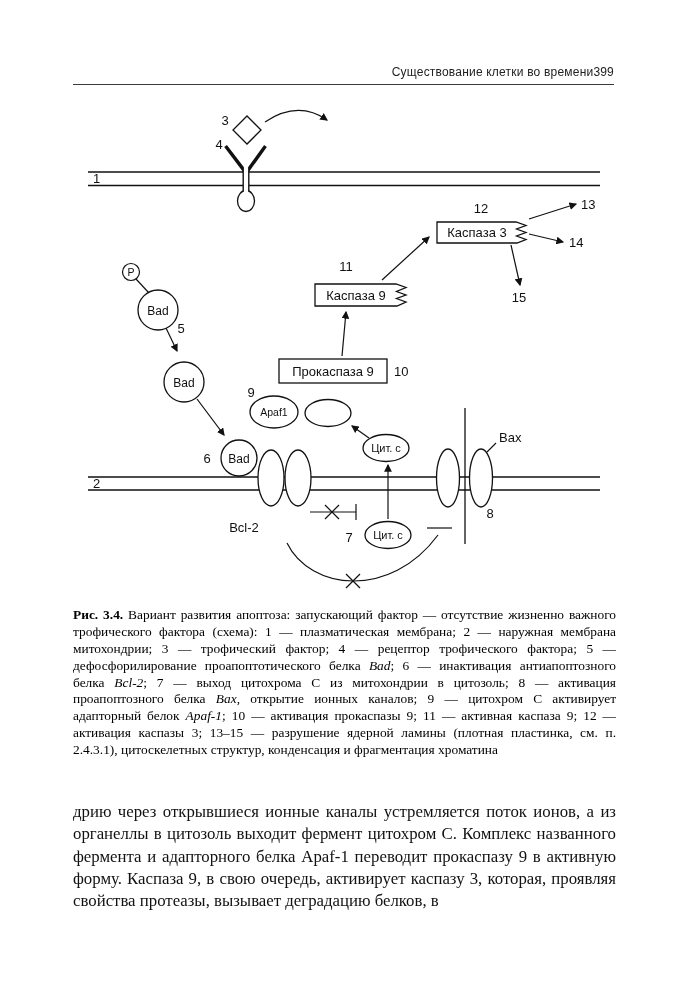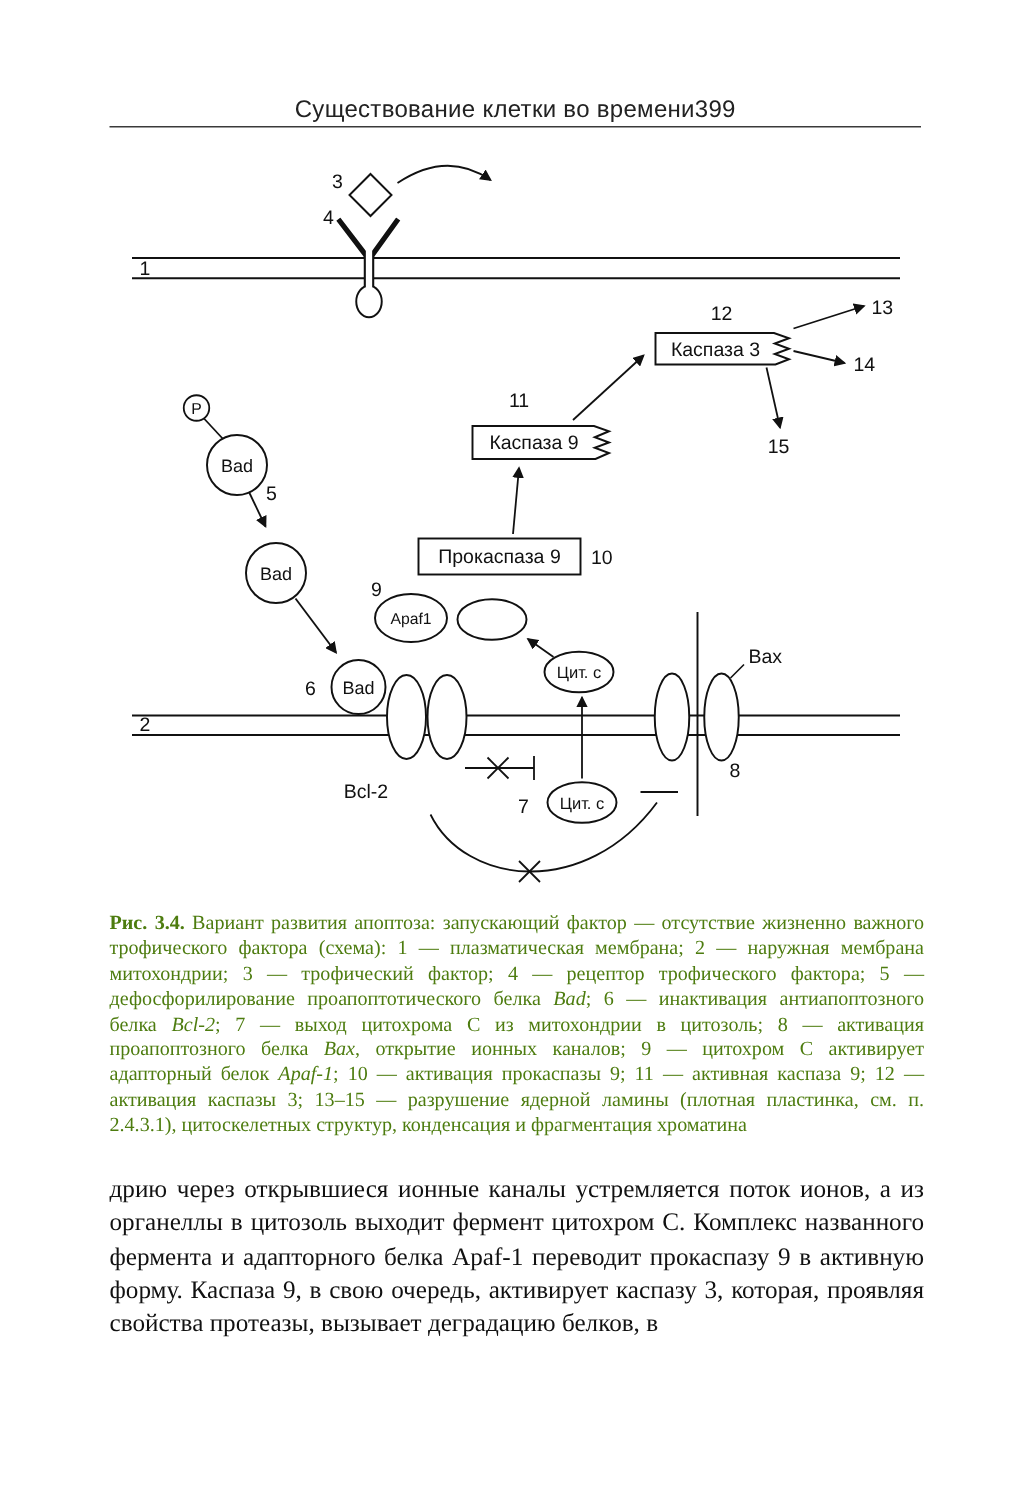--- a/index.html
+++ b/index.html
@@ -8,40 +8,40 @@
     width: 688px; height: 1000px;
     font-family: "Liberation Serif", serif;
     position: relative;
   }
   .page {
     position: relative; width: 688px; height: 1000px;
     background: #ffffff; color: #141414; overflow: hidden;
   }
   .running-head {
     position: absolute; left: 73px; top: 65px; width: 541px;
-    display: flex; justify-content: center; align-items: baseline;
+    display: flex; justify-content: flex-end; align-items: baseline;
     font-family: "Liberation Sans", sans-serif;
-    font-size: 16px; color: #222; letter-spacing: 0.2px;
+    font-size: 12px; color: #222; letter-spacing: 0.2px;
   }
   .head-rule {
     position: absolute; left: 73px; top: 84px; width: 541px;
     height: 1.2px; background: #3a3a3a;
   }
   .figure-svg { position: absolute; left: 0; top: 95px; }
   svg text {
     font-family: "Liberation Sans", sans-serif;
     fill: #111;
   }
   .caption {
     position: absolute; left: 73px; top: 607px; width: 543px;
     font-family: "Liberation Serif", serif;
-    font-size: 13.4px; line-height: 1.26; text-align: justify; color: #4d7c0f;
+    font-size: 13.4px; line-height: 1.26; text-align: justify; color: #000000;
   }
   .body-text {
-    position: absolute; left: 73px; top: 782px; width: 543px;
+    position: absolute; left: 73px; top: 801px; width: 543px;
     font-family: "Liberation Serif", serif;
     font-size: 16.8px; line-height: 1.33; text-align: justify; color: #111;
   }
 </style>
 </head>
 <body>
 
 <div class="page">
 
   <div class="running-head">

